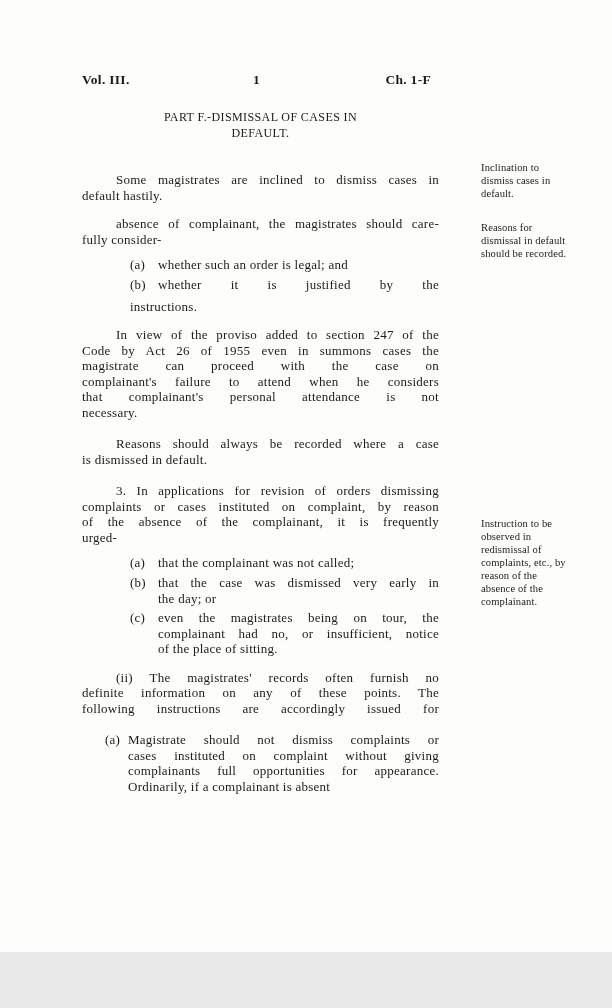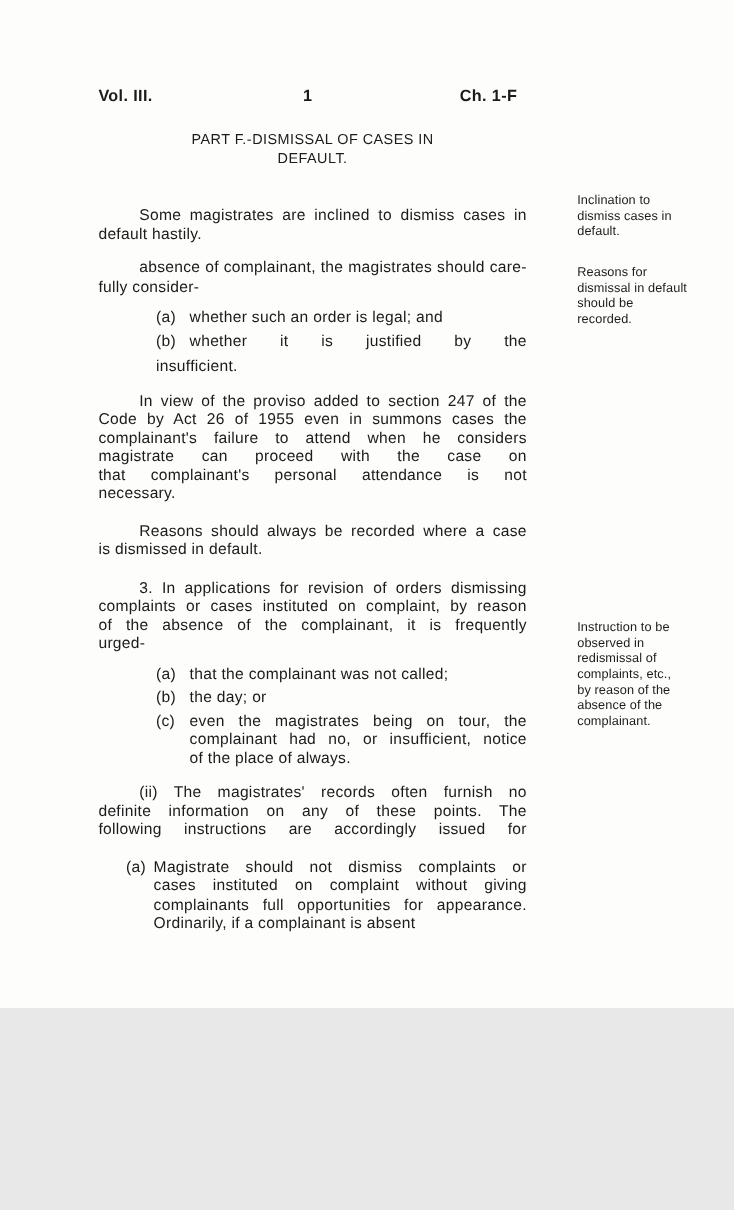--- a/index.html
+++ b/index.html
@@ -1,25 +1,25 @@
 <!DOCTYPE html>
 <html><head>
 <meta charset="utf-8">
 <style>
   html, body { margin: 0; padding: 0; }
   body { background: #e8e8e8; }
 
   .page {
     position: relative;
     width: 612px;
-    height: 840px;
+    height: 952px;
     margin: 0 auto;
     background: #fdfdfb;
     color: #1b1b1b;
-    font-family: Liberation Sans, sans-serif;
+    font-family: Liberation Serif, serif;
     overflow: hidden;
   }
 
   .doc {
     position: absolute;
     left: 82px;
     top: 72px;
     width: 357px;
   }
 
@@ -103,29 +103,29 @@
         <div class="list-item">
           <span class="marker">(a)</span>
           <div class="item-lines">
             <div class="line">whether such an order is legal; and</div>
           </div>
         </div>
         <div class="list-item">
           <span class="marker">(b)</span>
           <div class="item-lines">
             <div class="line jl">whether it is justified by the</div>
-            <div class="line outdent">insufficient.</div>
+            <div class="line outdent">instructions.</div>
           </div>
         </div>
       </div>
       <div class="para gap-md indent">
         <div class="line jl">In view of the proviso added to section 247 of the</div>
         <div class="line jl">Code by Act 26 of 1955 even in summons cases the</div>
+        <div class="line jl">magistrate can proceed with the case on</div>
         <div class="line jl">complainant's failure to attend when he considers</div>
-        <div class="line jl">magistrate can proceed with the case on</div>
         <div class="line jl">that complainant's personal attendance is not</div>
         <div class="line">necessary.</div>
       </div>
       <div class="para gap-none indent">
         <div class="line jl">Reasons should always be recorded where a case</div>
         <div class="line">is dismissed in default.</div>
       </div>
       <div class="para gap-none indent">
         <div class="line jl">3. In applications for revision of orders dismissing</div>
         <div class="line jl">complaints or cases instituted on complaint, by reason</div>
@@ -135,29 +135,30 @@
       <div class="list v1 gap-sm">
         <div class="list-item">
           <span class="marker">(a)</span>
           <div class="item-lines">
             <div class="line">that the complainant was not called;</div>
           </div>
         </div>
         <div class="list-item">
           <span class="marker">(b)</span>
           <div class="item-lines">
+            <div class="line jl">that the case was dismissed very early in</div>
             <div class="line">the day; or</div>
           </div>
         </div>
         <div class="list-item">
           <span class="marker">(c)</span>
           <div class="item-lines">
             <div class="line jl">even the magistrates being on tour, the</div>
             <div class="line jl">complainant had no, or insufficient, notice</div>
-            <div class="line">of the place of always.</div>
+            <div class="line">of the place of sitting.</div>
           </div>
         </div>
       </div>
       <div class="para gap-md indent">
         <div class="line jl">(ii) The magistrates' records often furnish no</div>
         <div class="line jl">definite information on any of these points. The</div>
         <div class="line jl">following instructions are accordingly issued for</div>
       </div>
       <div class="list v2 gap-none">
         <div class="list-item">

